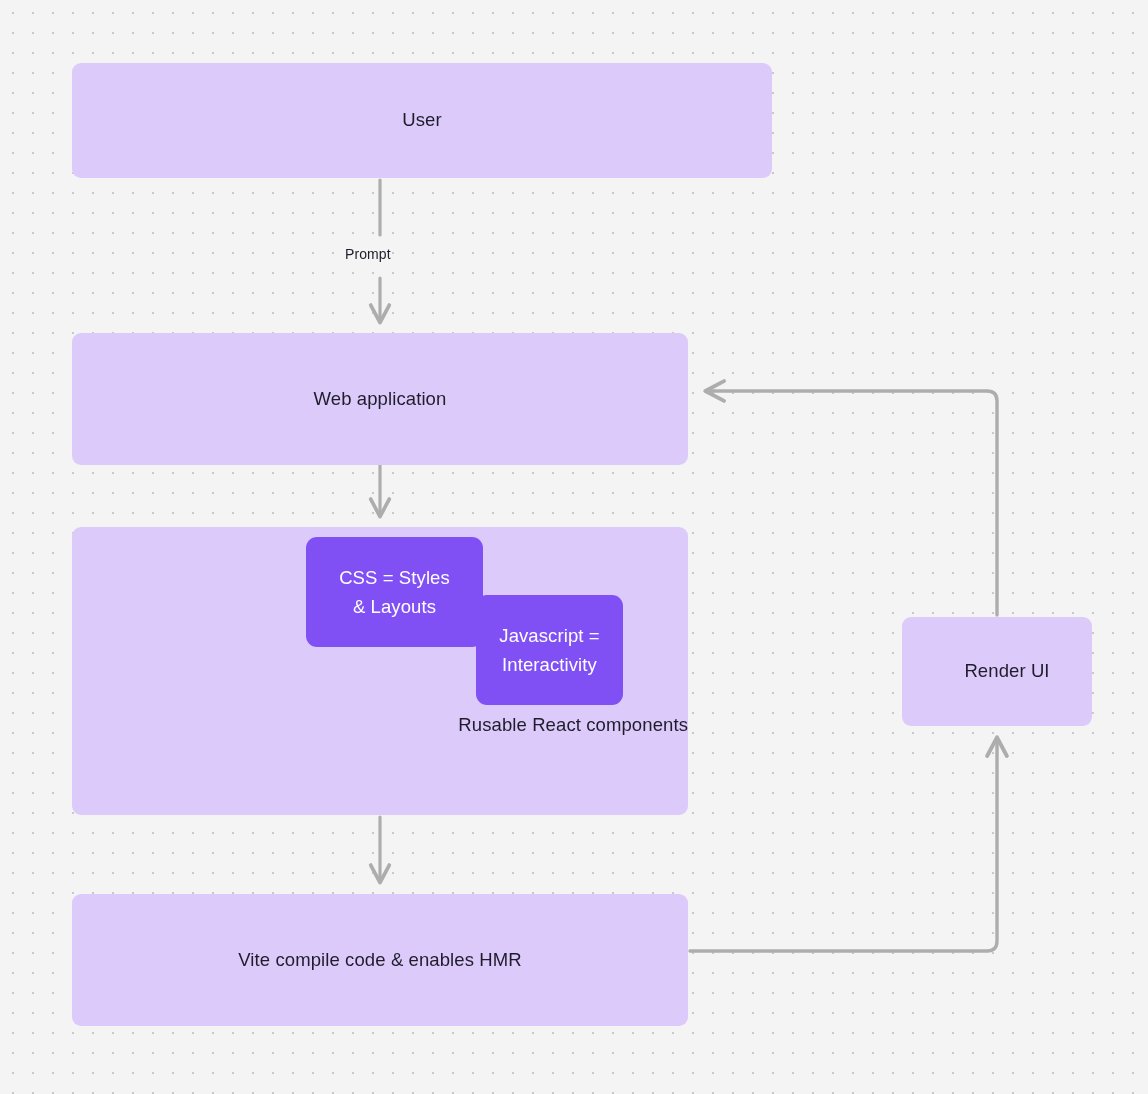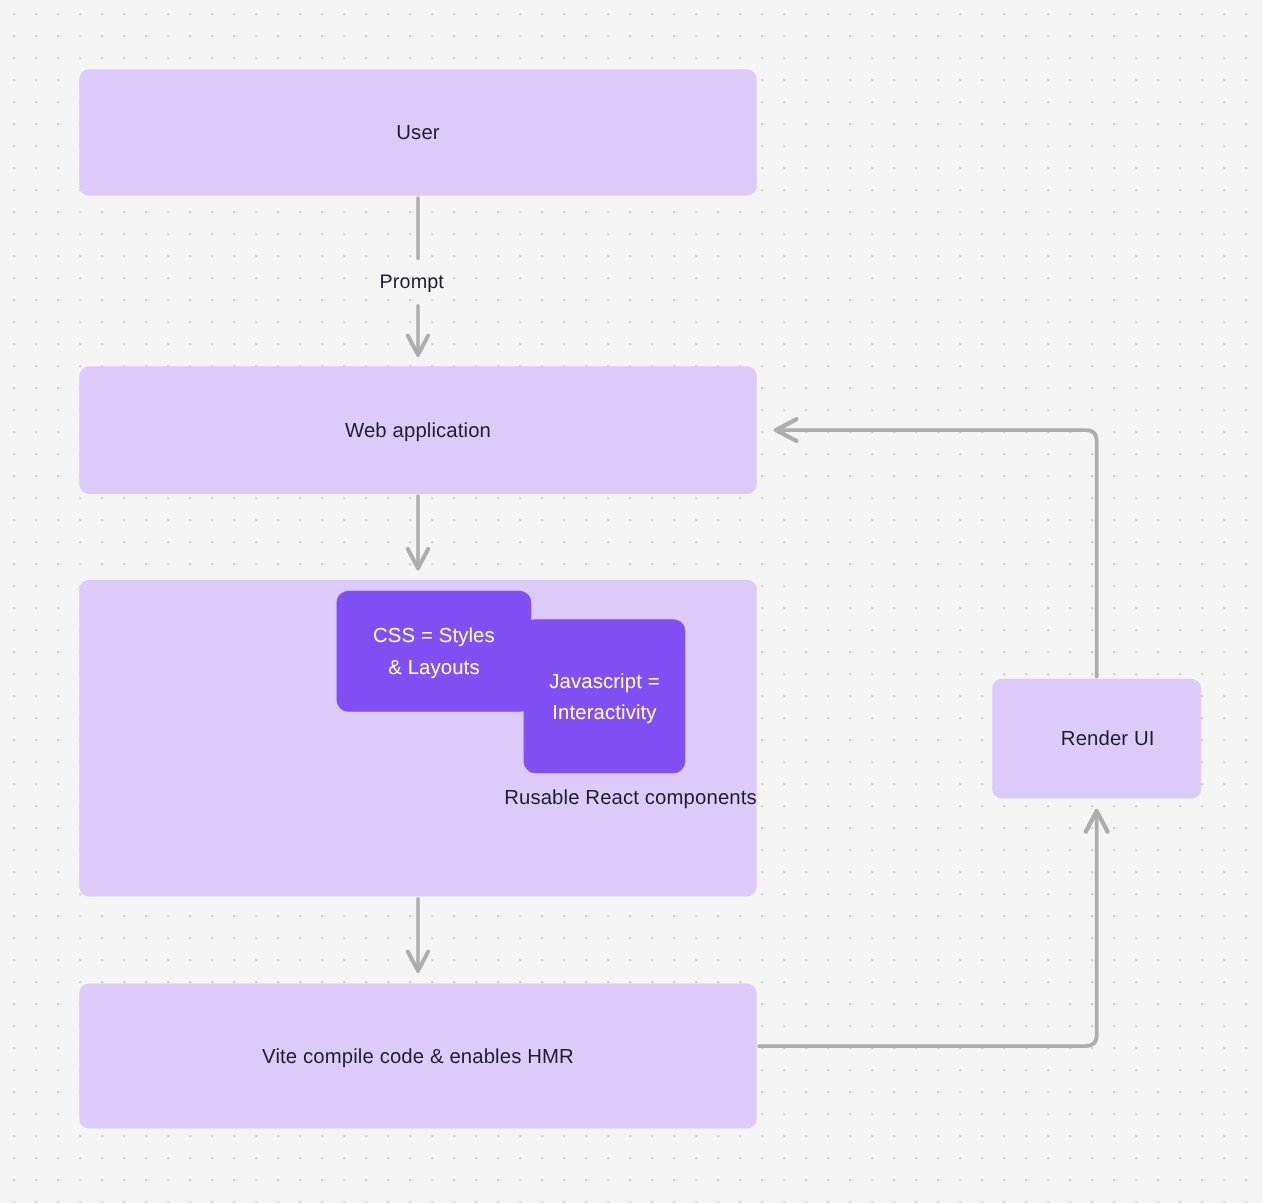--- a/index.html
+++ b/index.html
@@ -54,45 +54,45 @@
 
   .node.inner {
     background: #8050f5;
     color: #ffffff;
     border-radius: 11px;
     font-size: 18.5px;
     line-height: 1.58;
   }
 
   
-  #node-user          { left: 72px;  top: 63px;  width: 616px; height: 115px; align-items: center; }
-  #node-web-app       { left: 72px;  top: 333px; width: 616px; height: 116px; }
+  #node-user          { left: 72px;  top: 63px;  width: 700px; height: 115px; align-items: center; }
+  #node-web-app       { left: 72px;  top: 333px; width: 616px; height: 132px; }
   #node-components    { left: 72px;  top: 527px; width: 616px; height: 288px;
                         align-items: flex-start; justify-content: flex-start; }
   #node-vite          { left: 72px;  top: 894px; width: 616px; height: 132px; }
   #node-render-ui     { left: 902px; top: 617px; width: 190px; height: 109px; padding-left: 20px; }
 
   #node-html          { left: 136px; top: 563px; width: 147px; height: 110px; }
   #node-css           { left: 306px; top: 537px; width: 177px; height: 110px; }
-  #node-js            { left: 476px; top: 563px; width: 147px; height: 140px; }
+  #node-js            { left: 476px; top: 595px; width: 147px; height: 110px; }
 
   #label-reusable {
     position: absolute;
     left: 72px;
     top: 714px;
     width: 616px;
     text-align: right;
     font-size: 18.5px;
     color: #1f1d2b;
     letter-spacing: 0.1px;
   }
 
   .edge-label {
     position: absolute;
-    font-size: 18px;
+    font-size: 14px;
     color: #1f1d2b;
     background: transparent;
     letter-spacing: 0.1px;
     white-space: nowrap;
   }
   #edge-label-prompt {
     left: 345px;
     top: 246px;
   }
 </style>

